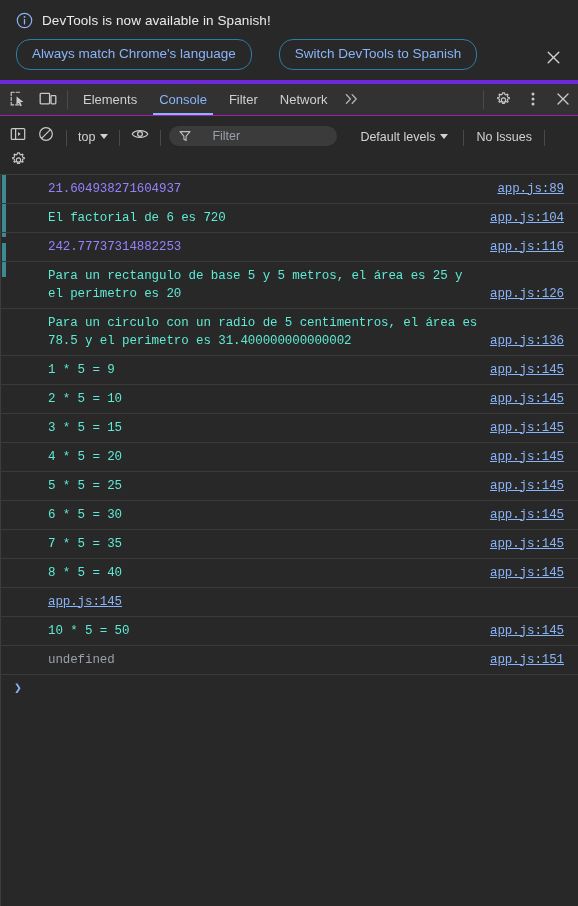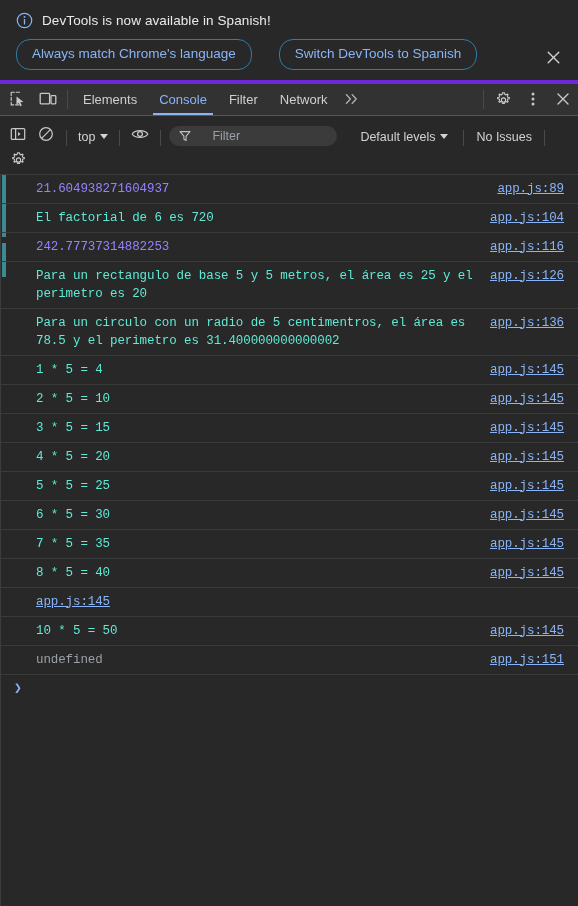--- a/index.html
+++ b/index.html
@@ -245,24 +245,24 @@
     overflow: hidden;
   }
   .console-scroll {
     position: absolute;
     inset: 0;
     overflow-y: auto;
   }
   .msg {
     position: relative;
     display: flex;
-    align-items: flex-start;
+    align-items: flex-end;
     justify-content: space-between;
     gap: 12px;
-    padding: 5px 14px 5px 36px;
+    padding: 5px 14px 5px 48px;
     border-bottom: 1px solid #3a3a3a;
     box-sizing: border-box;
     min-height: 28px;
   }
   .msg-text {
     font-family: "Liberation Mono", monospace;
     font-size: 12.5px;
     line-height: 18px;
     color: #5eead4;
     white-space: pre-wrap;
@@ -492,21 +492,21 @@
           </div>
           <div class="msg">
             <span class="msg-text">Para un rectangulo de base 5 y 5 metros, el área es 25 y el perimetro es 20</span>
             <a class="msg-src">app.js:126</a>
           </div>
           <div class="msg">
             <span class="msg-text">Para un circulo con un radio de 5 centimentros, el área es 78.5 y el perimetro es 31.400000000000002</span>
             <a class="msg-src">app.js:136</a>
           </div>
           <div class="msg">
-            <span class="msg-text">1 * 5 = 4</span>
+            <span class="msg-text">1 * 5 = 9</span>
             <a class="msg-src">app.js:145</a>
           </div>
           <div class="msg">
             <span class="msg-text">2 * 5 = 10</span>
             <a class="msg-src">app.js:145</a>
           </div>
           <div class="msg">
             <span class="msg-text">3 * 5 = 15</span>
             <a class="msg-src">app.js:145</a>
           </div>

